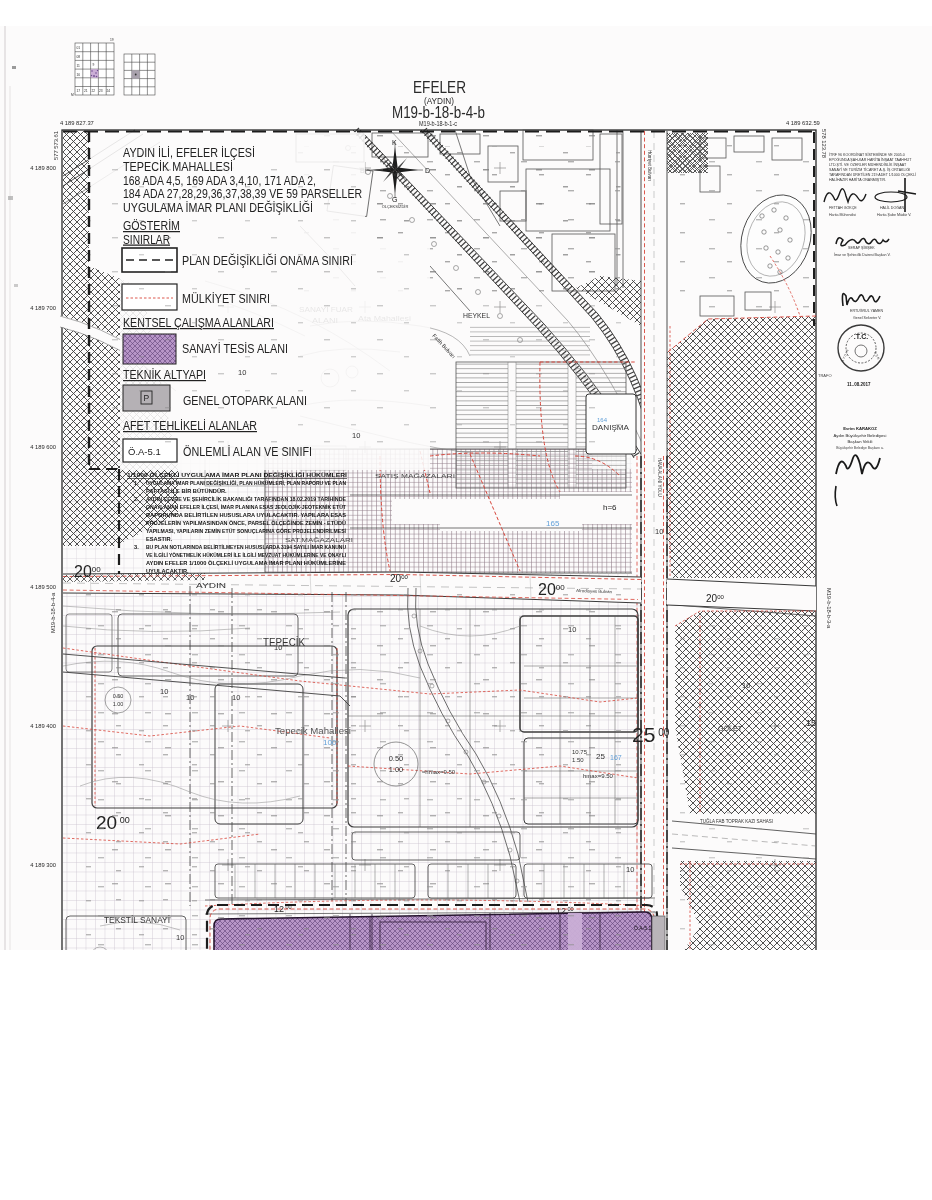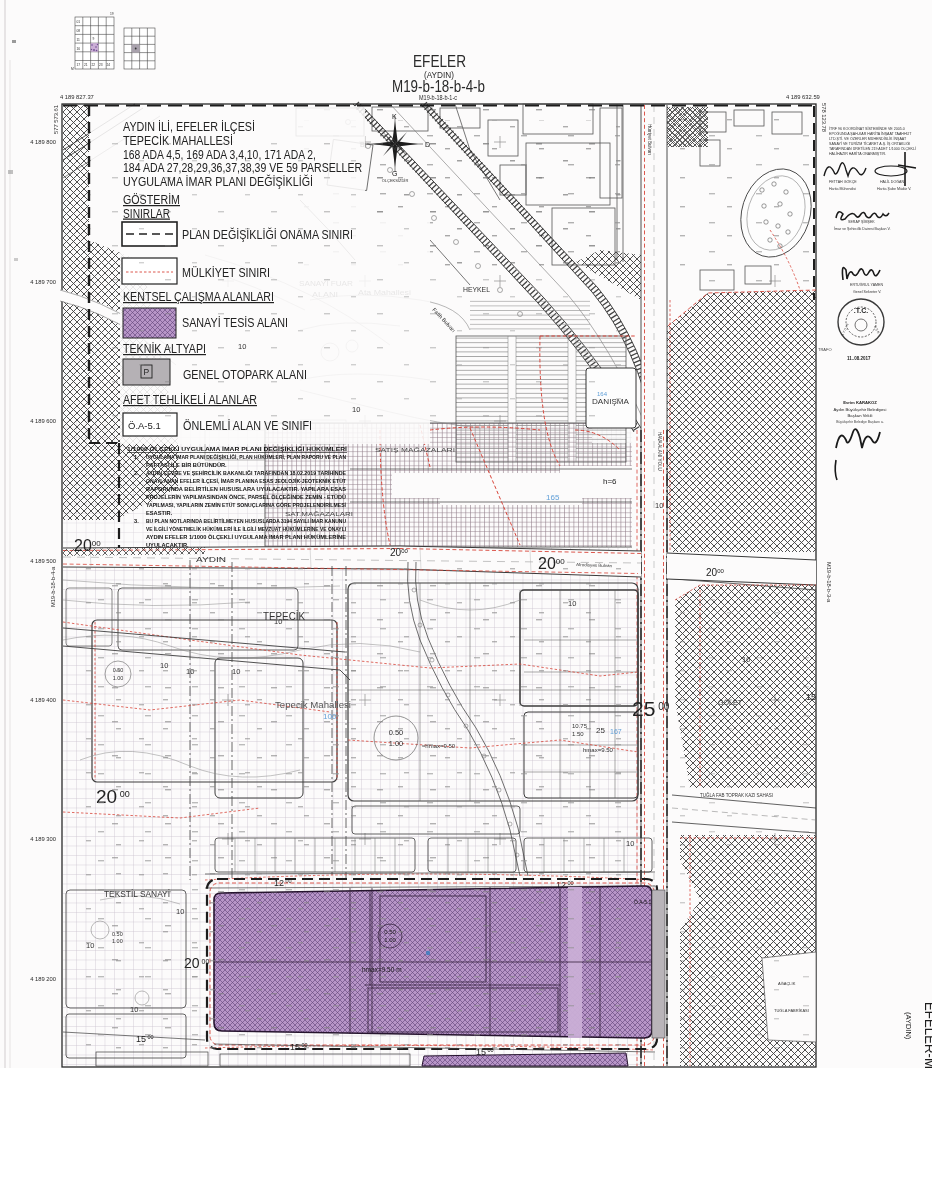--- a/index.html
+++ b/index.html
@@ -1,17 +1,17 @@
 <!DOCTYPE html>
 <html><head>
 <meta charset="utf-8">
 <style>
 html,body{margin:0;padding:0;background:#ffffff;}
-#page{position:relative;width:932px;height:1068px;background:#fde047;overflow:hidden;
-font-family:"Liberation Sans", sans-serif;}
+#page{position:relative;width:932px;height:924px;background:#fde047;overflow:hidden;
+font-family:"Liberation Sans", sans-serif;margin-top:26px;}
 svg{position:absolute;left:0;top:0;}
 text{font-family:"Liberation Sans", sans-serif;}
 </style>
 </head>
 <body>
 <div id="page">
 <svg width="932" height="1200" viewBox="0 0 932 1200">
 <defs>
 <pattern id="xh" width="7" height="7" patternUnits="userSpaceOnUse">
 <path d="M0 7L7 0M0 0L7 7" stroke="#3c3c3c" stroke-width="0.9" fill="none"></path>

